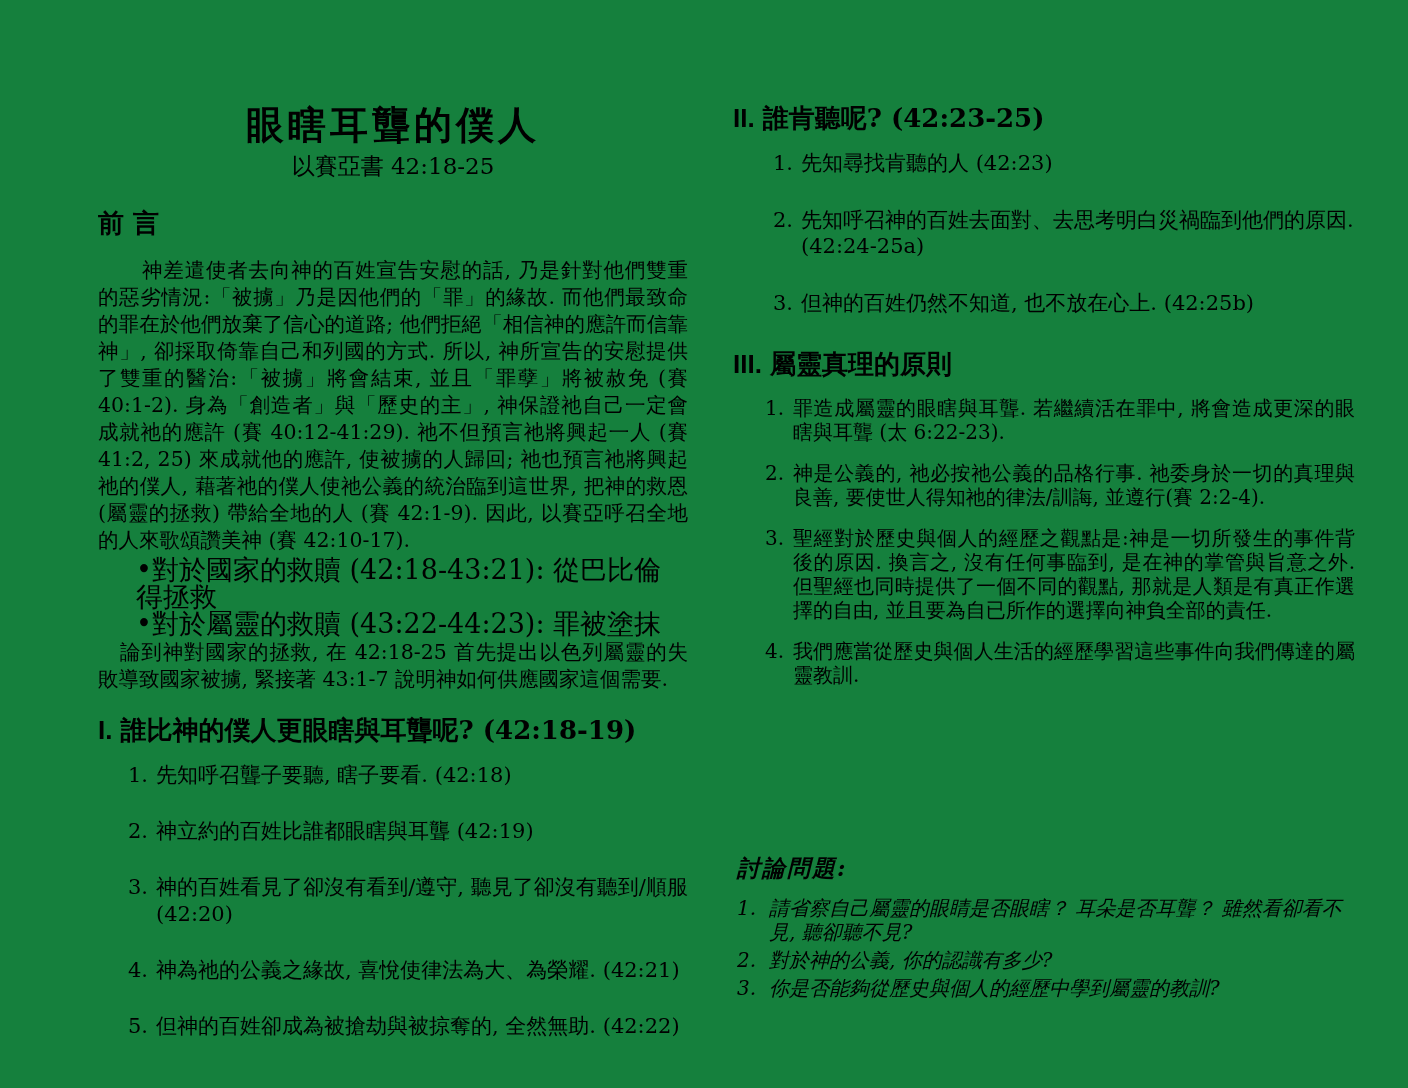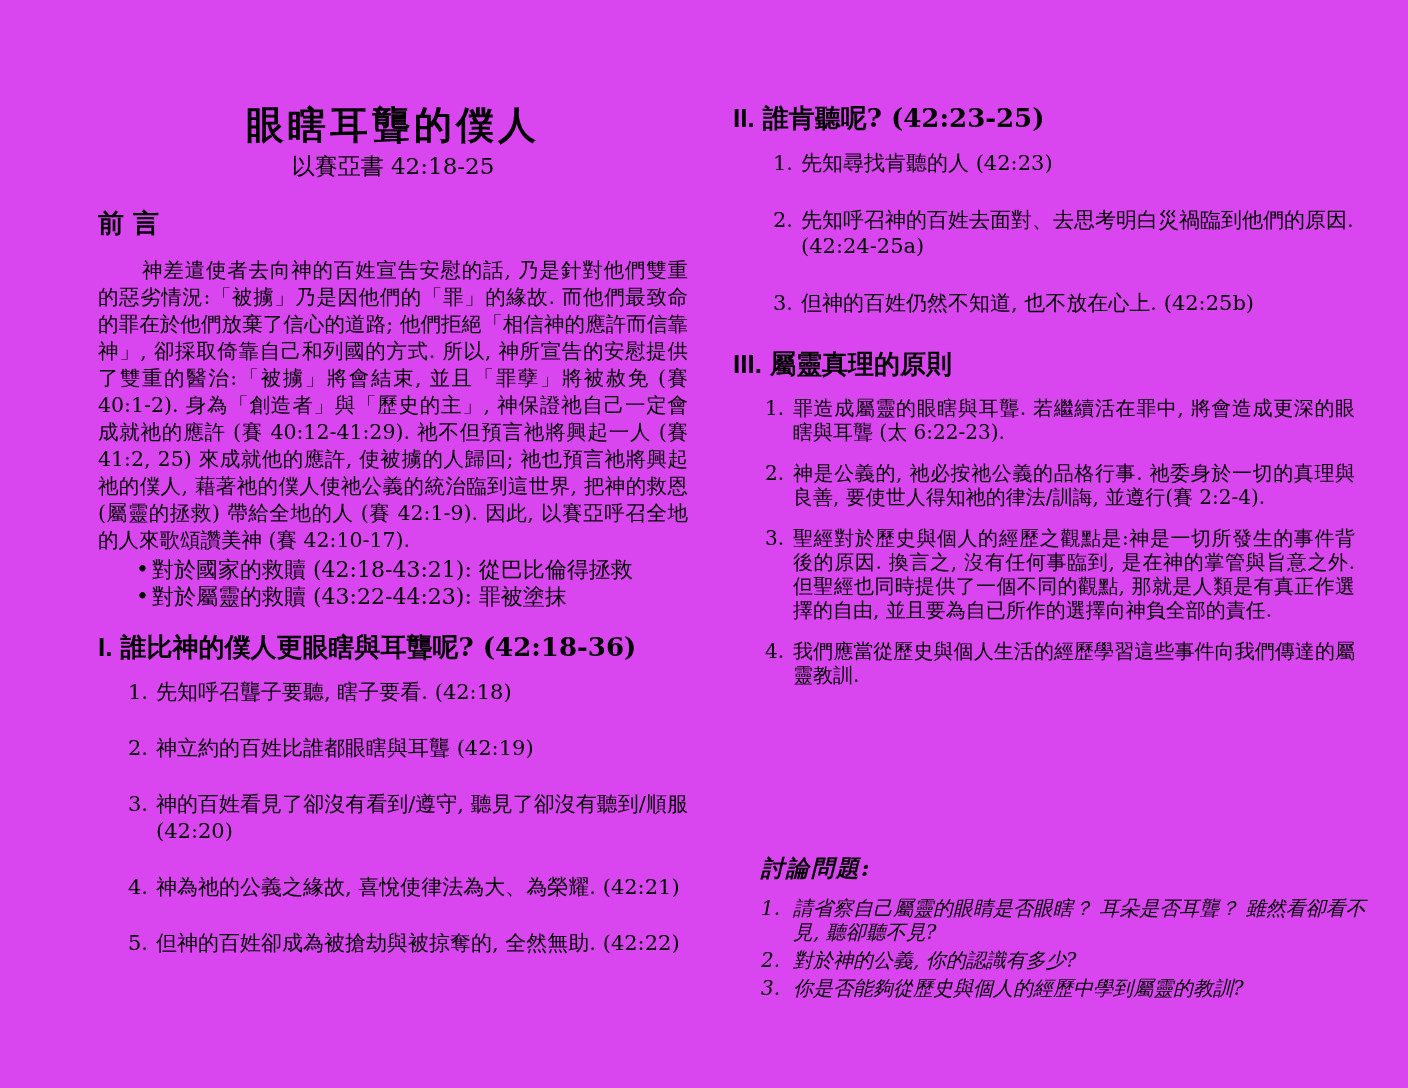--- a/index.html
+++ b/index.html
@@ -1,20 +1,20 @@
 <!DOCTYPE html>
 <html><head>
 <meta charset="utf-8">
 <style>
   * { margin:0; padding:0; box-sizing:border-box; }
   html,body { background:#e8e8e8; }
   .page {
     position:relative;
     width:1408px; height:1088px;
-    background:#d946ef;
+    background:#15803d;
     color:#000000;
     font-family:"DejaVu Serif","Liberation Serif",serif;
     overflow:hidden;
   }
   .col-left  { position:absolute; left:98px;  top:100px; width:590px; }
   .col-right { position:absolute; left:733px; top:101px; width:622px; }
 
   .title-block { text-align:center; margin-bottom:24px; }
   .doc-title    { font-size:38px; font-weight:700; letter-spacing:4px; }
   .doc-subtitle { font-size:23px; }
@@ -23,21 +23,21 @@
   .preface-heading { font-size:26px; font-weight:700; margin:1px 0 16px 0; }
 
   .para {
     font-size:20.5px; line-height:27px;
     text-align:justify; text-justify:inter-ideograph;
   }
   .para.indent-big   { text-indent:44px; }
   .para.indent-small { text-indent:22px; }
 
   .bullet-list { margin:2px 0 2px 38px; }
-  .bullet-row  { font-size:22px; line-height:27px; }
+  .bullet-row  { font-size:27px; line-height:27px; }
   .bullet-glyph { display:inline-block; width:16px; }
 
   .sec-heading { font-size:26px; font-weight:700; margin:20px 0 14px 0; }
   .sec-heading .sec-num {
     font-family:"Liberation Sans","DejaVu Sans",sans-serif;
     font-weight:700; margin-right:8px;
   }
 
   .olist { margin-left:30px; }
   .olist-item { display:flex; align-items:flex-start; }
@@ -47,21 +47,21 @@
   .olist-wide .olist-item { font-size:21px; line-height:27px; margin-bottom:29px; }
   .olist-wide .txt { text-align:justify; }
 
   .olist-mid { margin-left:40px; }
   .olist-mid .olist-item { font-size:21px; line-height:26px; margin-bottom:31px; }
 
   .olist-tight { margin-left:32px; }
   .olist-tight .olist-item { font-size:20px; line-height:24px; margin-bottom:17px; }
   .olist-tight .txt { text-align:justify; }
 
-  .discussion { position:absolute; left:4px; top:752px; width:618px;margin-left:24px; }
+  .discussion { position:absolute; left:4px; top:752px; width:618px; }
   .discussion-heading {
     font-size:23px; font-weight:700; font-style:italic;
     letter-spacing:2px; margin-bottom:12px;
   }
   .qlist { font-style:italic; }
   .qlist .olist-item { font-size:20px; line-height:24px; margin-bottom:4px; }
   .qlist .num { flex:0 0 32px; }
 </style>
 </head>
 <body>
@@ -77,23 +77,24 @@
 
     <div class="preface-heading">前 言</div>
 
     <div class="para indent-big">神差遣使者去向神的百姓宣告安慰的話, 乃是針對他們雙重的惡劣情況:「被擄」乃是因他們的「罪」的緣故. 而他們最致命的罪在於他們放棄了信心的道路; 他們拒絕「相信神的應許而信靠神」, 卻採取倚靠自己和列國的方式. 所以, 神所宣告的安慰提供了雙重的醫治:「被擄」將會結束, 並且「罪孽」將被赦免 (賽 40:1-2). 身為「創造者」與「歷史的主」, 神保證祂自己一定會成就祂的應許 (賽 40:12-41:29). 祂不但預言祂將興起一人 (賽41:2, 25) 來成就他的應許, 使被擄的人歸回; 祂也預言祂將興起祂的僕人, 藉著祂的僕人使祂公義的統治臨到這世界, 把神的救恩 (屬靈的拯救) 帶給全地的人 (賽 42:1-9). 因此, 以賽亞呼召全地的人來歌頌讚美神 (賽 42:10-17).</div>
 
     <div class="bullet-list">
       <div class="bullet-row"><span class="bullet-glyph">•</span><span>對於國家的救贖 (42:18-43:21): 從巴比倫得拯救</span></div>
       <div class="bullet-row"><span class="bullet-glyph">•</span><span>對於屬靈的救贖 (43:22-44:23): 罪被塗抹</span></div>
     </div>
 
+    <div class="para indent-small">論到神對國家的拯救, 在 42:18-25 首先提出以色列屬靈的失敗導致國家被擄, 緊接著 43:1-7 說明神如何供應國家這個需要.</div>
 
     <div class="sec-heading">
-      <span class="sec-num">I.</span><span>誰比神的僕人更眼瞎與耳聾呢? (42:18-36)</span>
+      <span class="sec-num">I.</span><span>誰比神的僕人更眼瞎與耳聾呢? (42:18-19)</span>
     </div>
 
     <div class="olist olist-wide">
       <div class="olist-item">
         <span class="num">1.</span>
         <span class="txt">先知呼召聾子要聽, 瞎子要看. (42:18)</span>
       </div>
       <div class="olist-item">
         <span class="num">2.</span>
         <span class="txt">神立約的百姓比誰都眼瞎與耳聾 (42:19)</span>

